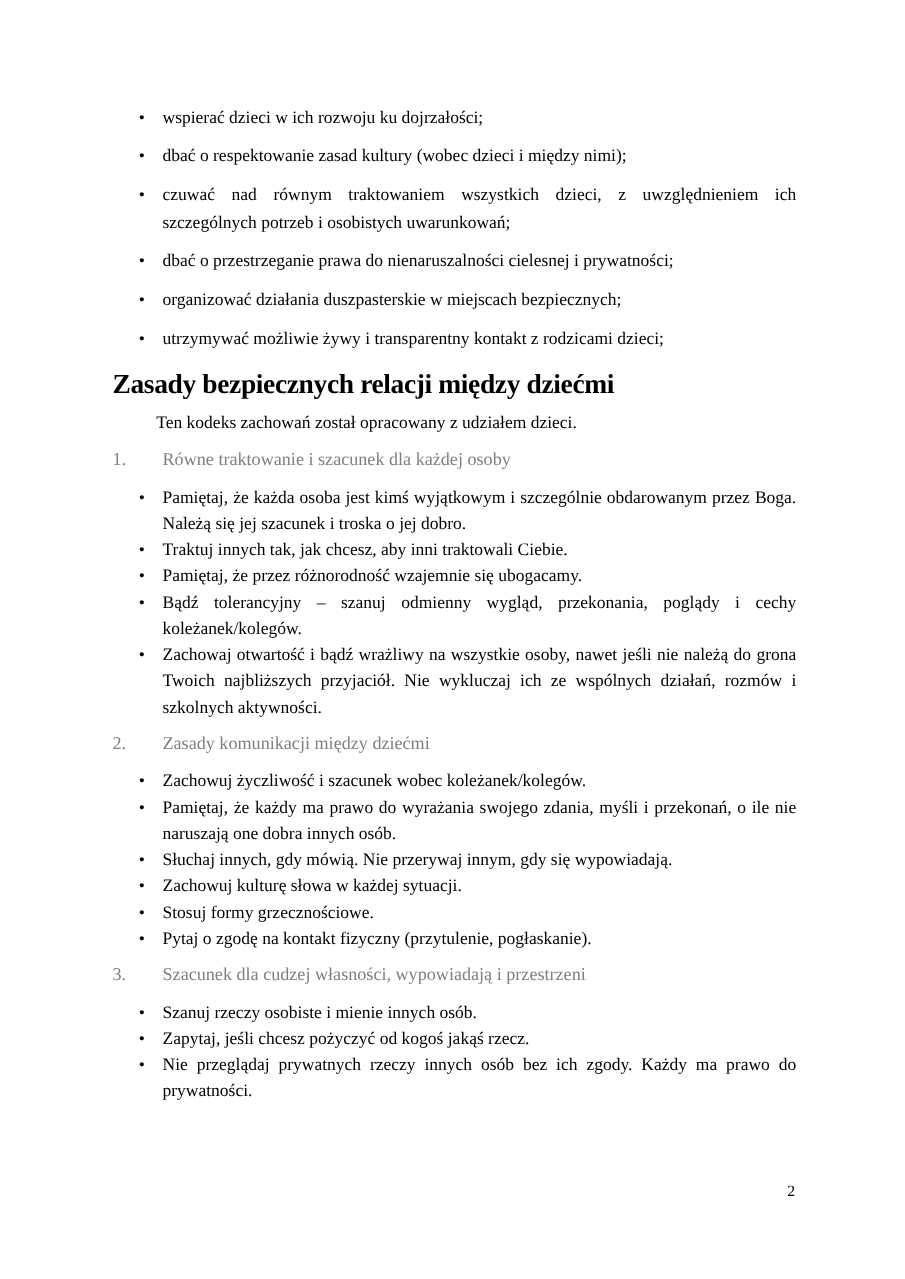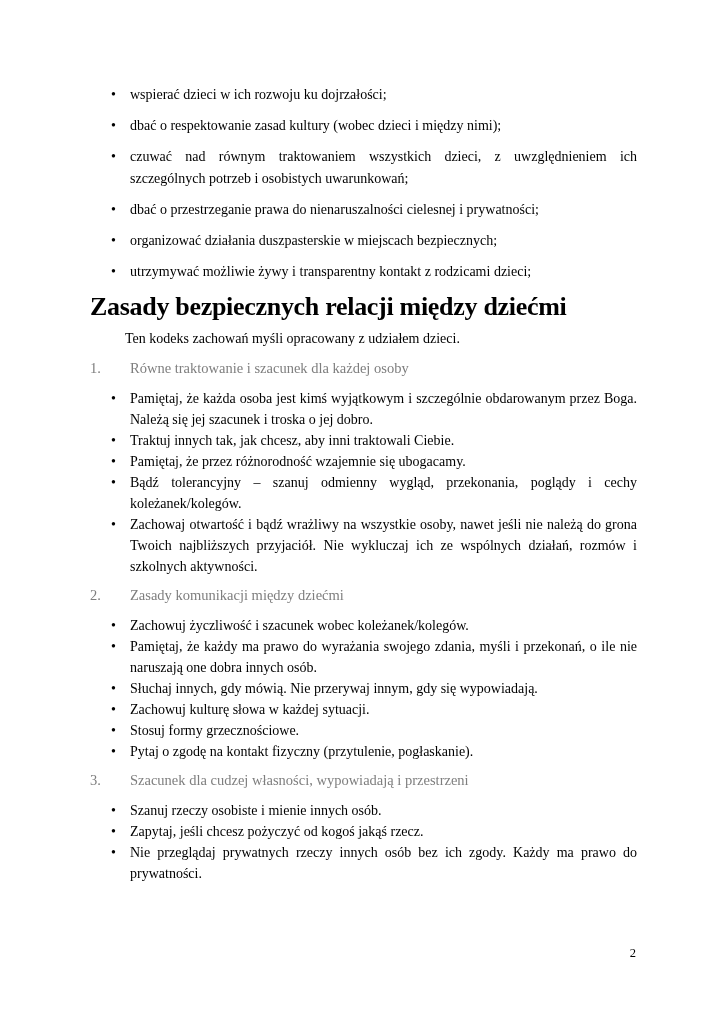--- a/index.html
+++ b/index.html
@@ -23,21 +23,21 @@
   ul.blist li::before {
     content:"\2022";
     position:absolute;
     left:21px;
     top:0;
   }
   ul.loose li { line-height:22px; margin-bottom:9px; }
   ul.tight li { line-height:21px; margin-bottom:0; }
 
   h1.doc-title {
-    font-size:26px;
+    font-size:22px;
     line-height:30px;
     font-weight:bold;
     letter-spacing:-0.3px;
     margin:0 0 6px 0;
     color:#000000;
   }
   p.intro {
     margin:0;
     line-height:22px;
     text-indent:35px;
@@ -70,21 +70,21 @@
       <li>wspierać dzieci w ich rozwoju ku dojrzałości;</li>
       <li>dbać o respektowanie zasad kultury (wobec dzieci i między nimi);</li>
       <li>czuwać nad równym traktowaniem wszystkich dzieci, z uwzględnieniem ich szczególnych potrzeb i osobistych uwarunkowań;</li>
       <li>dbać o przestrzeganie prawa do nienaruszalności cielesnej i prywatności;</li>
       <li>organizować działania duszpasterskie w miejscach bezpiecznych;</li>
       <li>utrzymywać możliwie żywy i transparentny kontakt z rodzicami dzieci;</li>
     </ul>
 
   <h1 class="doc-title">Zasady bezpiecznych relacji między dziećmi</h1>
 
-  <p class="intro">Ten kodeks zachowań myśli opracowany z udziałem dzieci.</p>
+  <p class="intro">Ten kodeks zachowań został opracowany z udziałem dzieci.</p>
 
   <div id="sections">
   <section class="section">
     <h2 class="sec-heading" style="color: rgb(126, 126, 126);">
       <span class="sec-num">1.</span>
       <span class="sec-title">Równe traktowanie i szacunek dla każdej osoby</span>
     </h2>
     <ul class="blist tight">
           <li>Pamiętaj, że każda osoba jest kimś wyjątkowym i szczególnie obdarowanym przez Boga. Należą się jej szacunek i troska o jej dobro.</li>
           <li>Traktuj innych tak, jak chcesz, aby inni traktowali Ciebie.</li>

